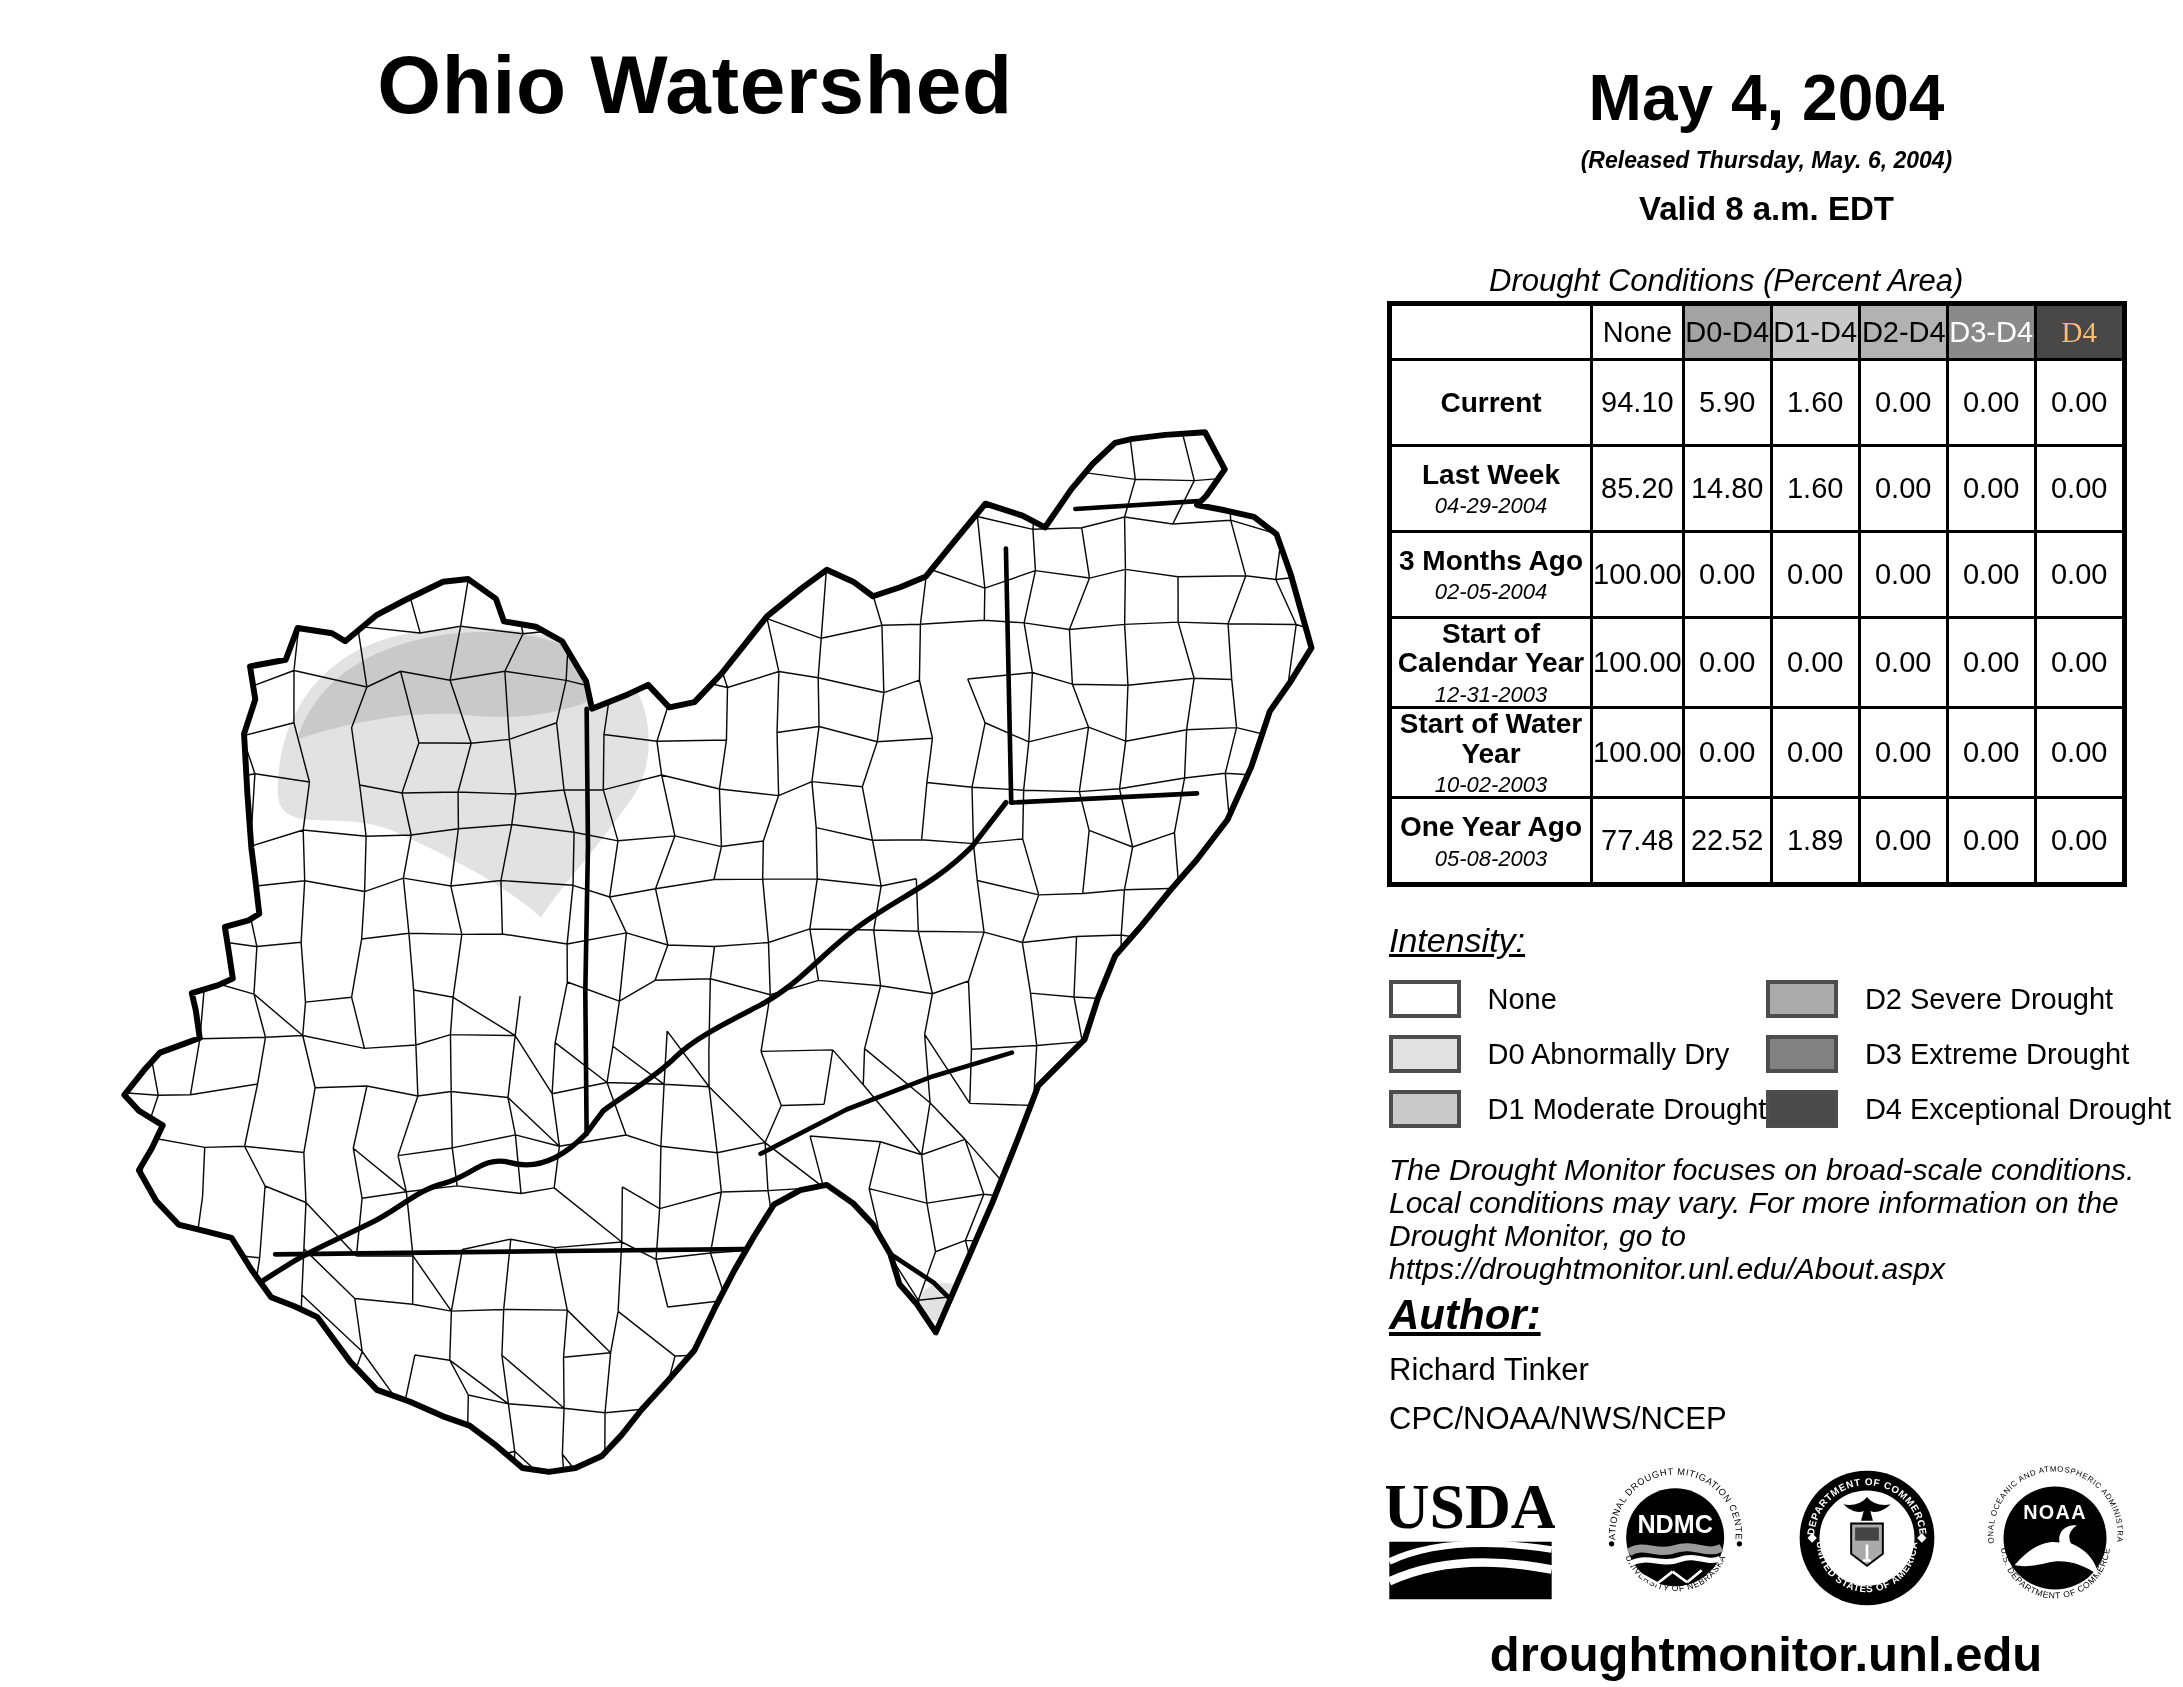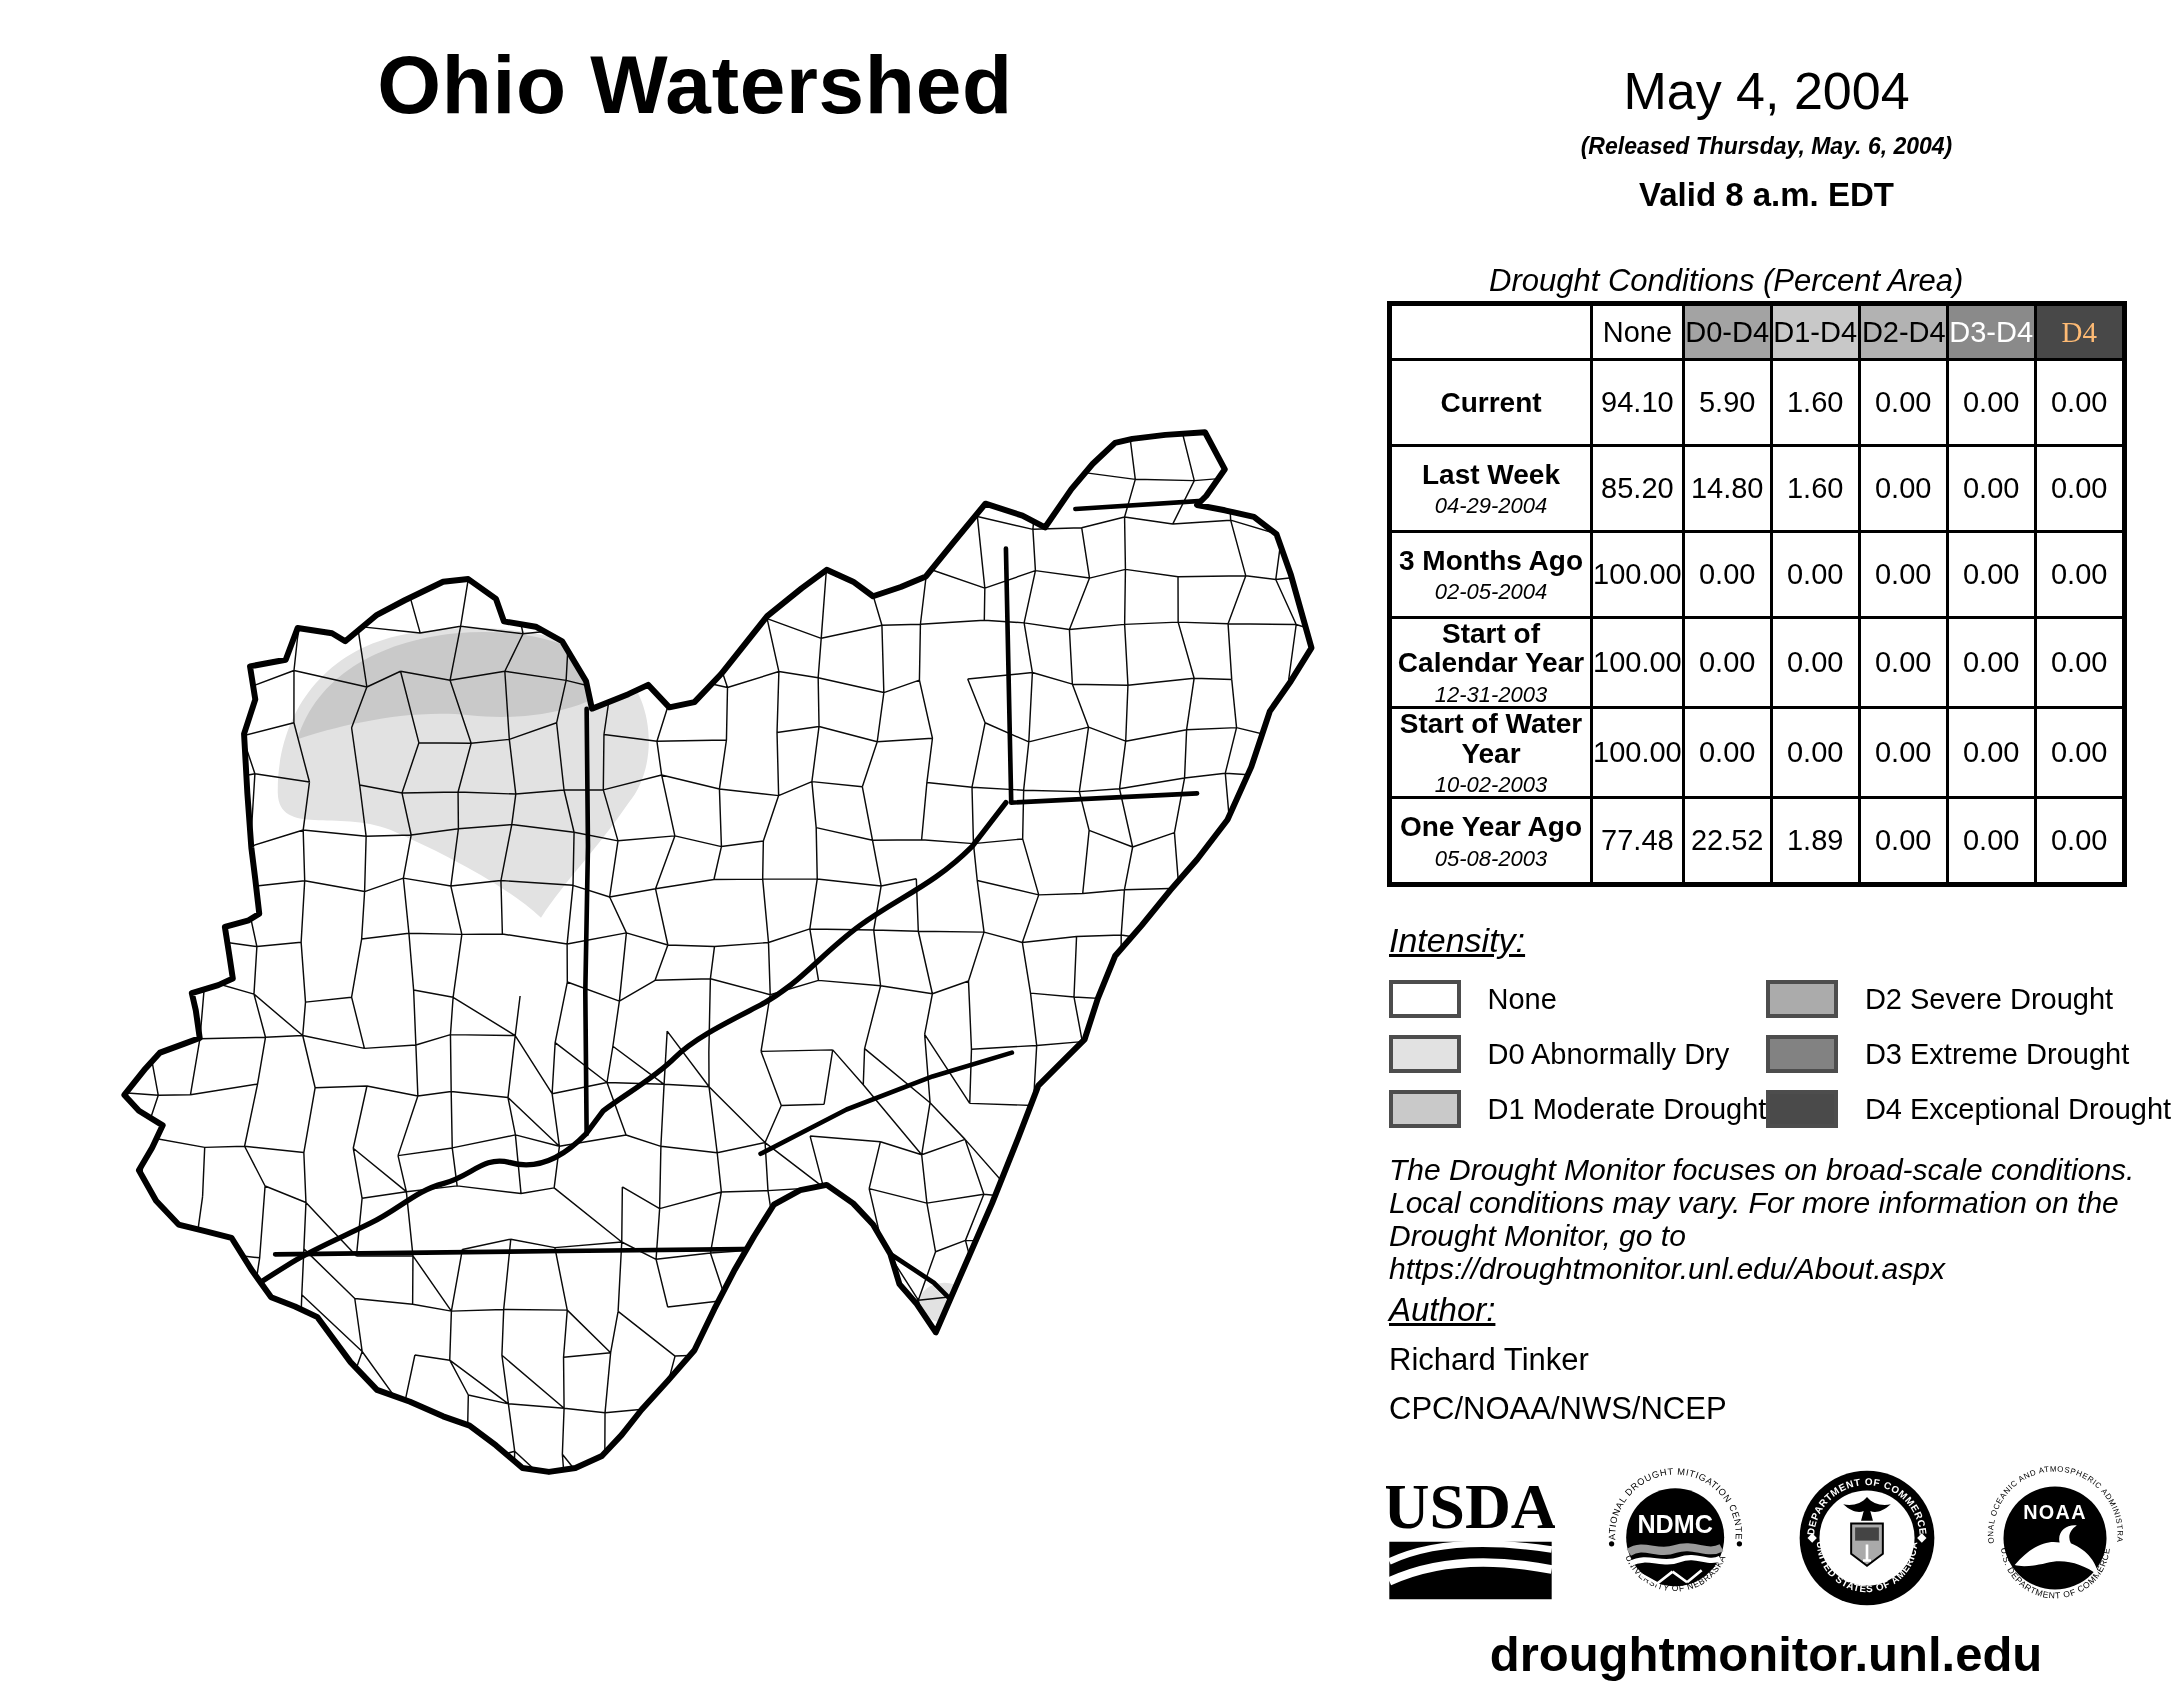--- a/index.html
+++ b/index.html
@@ -5,21 +5,21 @@
   html,body{margin:0;padding:0;background:#fff;}
   #page{position:relative;width:2183px;height:1687px;background:#fff;overflow:hidden;
         font-family:"Liberation Sans",sans-serif;color:#000;}
 
   
   .titles{position:absolute;left:192px;top:34px;width:1006px;text-align:center;}
   .t1{font-size:61px;font-weight:bold;font-style:italic;}
   .t2{font-size:82px;font-weight:bold;margin-top:4px;letter-spacing:0.7px;}
 
   .dateblock{position:absolute;left:1396px;top:61px;width:741px;text-align:center;}
-  .d1{font-size:52px;font-weight:normal;}
+  .d1{font-size:64px;font-weight:bold;}
   .d2{font-size:23px;font-weight:bold;font-style:italic;margin-top:12px;}
   .d3{font-size:33px;font-weight:bold;margin-top:16px;}
 
   
   .tabletitle{position:absolute;left:1489px;top:263px;width:668px;text-align:left;
               font-style:italic;font-size:31px;}
   table.dm{position:absolute;left:1387px;top:301px;border-collapse:collapse;border:5.3px solid #000;}
   table.dm th,table.dm td{border:3.3px solid #000;text-align:center;vertical-align:middle;padding:0;}
   th.corner{border:none;background:#fff;}
   th.colhead{width:85px;height:52px;font-size:29px;font-weight:normal;}
@@ -34,21 +34,21 @@
   .legcols{display:flex;}
   .legcol{display:flex;flex-direction:column;gap:17px;}
   .legcol.left{width:382px;}
   .legitem{display:flex;align-items:center;height:38px;}
   .sw{width:64px;height:30px;border:4px solid #4d4d4d;margin-right:26.5px;flex:0 0 auto;}
   .leglabel{font-size:29px;white-space:nowrap;}
 
   
   .notes{position:absolute;left:1389px;top:1153px;font-size:30px;font-style:italic;line-height:1.1;}
   .author{position:absolute;left:1389px;top:1291px;}
-  .authtitle{font-size:33px;font-style:italic;text-decoration:underline;}
+  .authtitle{font-size:42px;font-style:italic;text-decoration:underline;font-weight:bold;}
   .authline{font-size:31px;margin-top:13.2px;}
 
   
   .logos{position:absolute;left:1386px;top:1463px;width:741px;display:flex;
          align-items:center;justify-content:space-between;}
   .url{position:absolute;left:1389px;top:1626px;width:754px;text-align:center;
        font-size:49px;font-weight:bold;}
 
   
   #mapsvg{position:absolute;left:99px;top:423px;}

